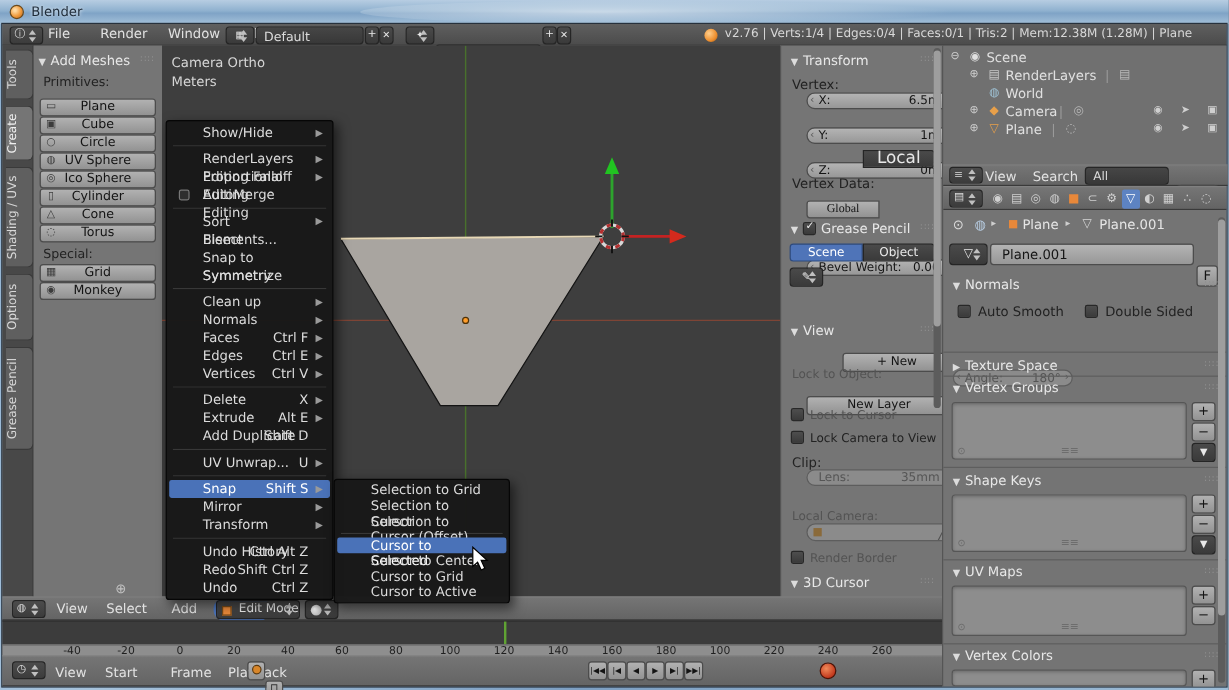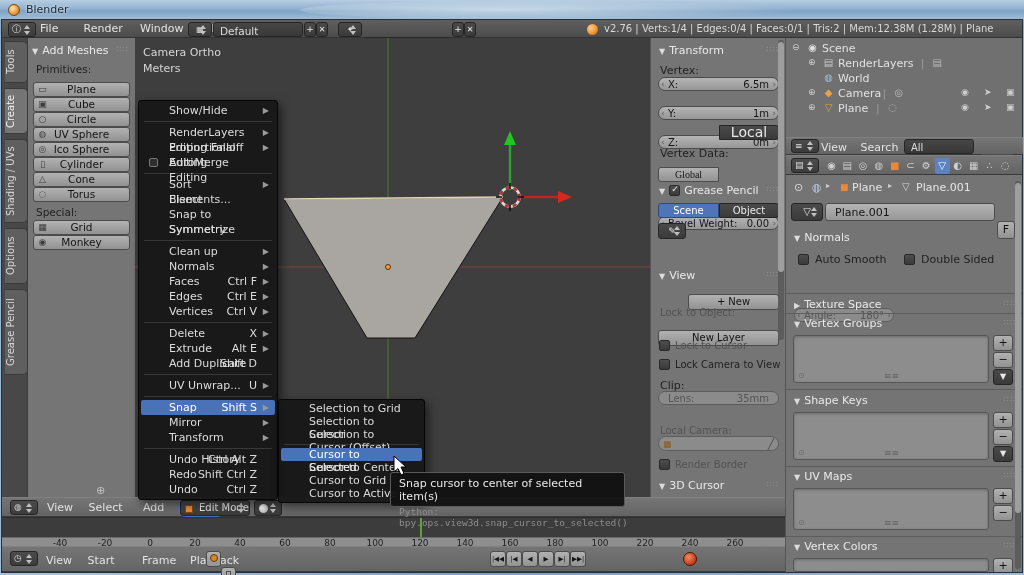--- a/index.html
+++ b/index.html
@@ -69,21 +69,21 @@
   .popup{background:rgba(24,24,24,.97);border:1px solid #060606;border-radius:3px;
     box-shadow:3px 4px 10px rgba(0,0,0,.55);padding:2px 0;z-index:30;}
   .menu-item{position:relative;height:15px;line-height:15px;color:#dcdcdc;padding:0 20px 0 28px;margin:0 2px;border-radius:2px;}
   .menu-item.hl{background:#4a72b8;color:#fff;}
   .menu-item .sc{position:absolute;right:18px;top:0;}
   .menu-item .sub{position:absolute;right:6px;top:0;color:#9a9a9a;font-size:8px;}
   .menu-item .mcb{position:absolute;left:8px;top:3px;width:9px;height:9px;border:1px solid #777;
     border-radius:2px;background:#2e2e2e;}
   .menu-sep{height:1px;background:#000;border-bottom:1px solid #383838;margin:3px 5px;}
   
-  #npanel{left:650px;top:38px;width:135px;height:459px;background:#757575;border-left:1px solid #555;}
+  #npanel{left:650px;top:38px;width:135px;height:459px;background:#757575;border-left:1px solid #555;padding-left:14px;}
   
   #outliner{left:785px;top:38px;width:237px;height:117px;background:#707070;border-left:1px solid #555;}
   .out-row{position:absolute;left:0;width:237px;height:15px;color:#e0e0e0;}
   .out-ic{display:inline-block;width:13px;text-align:center;}
   #props{left:785px;top:155px;width:237px;height:417px;background:#747474;border-left:1px solid #555;overflow:hidden;}
   .ptab{position:absolute;top:2px;width:15px;height:16px;text-align:center;font-size:10px;line-height:16px;color:#d0d0d0;border-radius:2px;}
   .ptab.active{background:#5d83c2;color:#fff;}
   .listbox{position:absolute;background:#8d8d8d;border:1px solid #565656;border-radius:3px;
     box-shadow:inset 0 1px 3px rgba(0,0,0,.25);}
   .listbox .dotmark{position:absolute;left:4px;bottom:2px;color:#6a6a6a;font-size:8px;}
@@ -506,22 +506,18 @@
       <div class="menu-item" style="height: 13px; line-height: 13px;"><span>Selection to Grid</span></div>
       <div class="menu-item" style="height: 13px; line-height: 13px;"><span>Selection to Cursor</span></div>
       <div class="menu-item" style="height: 13px; line-height: 13px;"><span>Selection to Cursor (Offset)</span></div>
       <div class="menu-sep"></div>
       <div class="menu-item hl" style="height: 13px; line-height: 13px;"><span>Cursor to Selected</span></div>
       <div class="menu-item" style="height: 13px; line-height: 13px;"><span>Cursor to Center</span></div>
       <div class="menu-item" style="height: 13px; line-height: 13px;"><span>Cursor to Grid</span></div>
       <div class="menu-item" style="height: 13px; line-height: 13px;"><span>Cursor to Active</span></div>
     </div>
 
-  <div class="abs" id="tooltip">
-    <div class="t1">Snap cursor to center of selected item(s)</div>
-    <div class="t2">Python: bpy.ops.view3d.snap_cursor_to_selected()</div>
-  </div>
 
   <svg class="abs" style="left:393px;top:455px;z-index:50;" width="16" height="22">
     <polygon points="1,1 1,17 5,13.5 8,20 11,18.5 8,12 13,12" fill="#fff" stroke="#000" stroke-width="1"></polygon>
   </svg>
 
 </div>
 
 </body></html>

